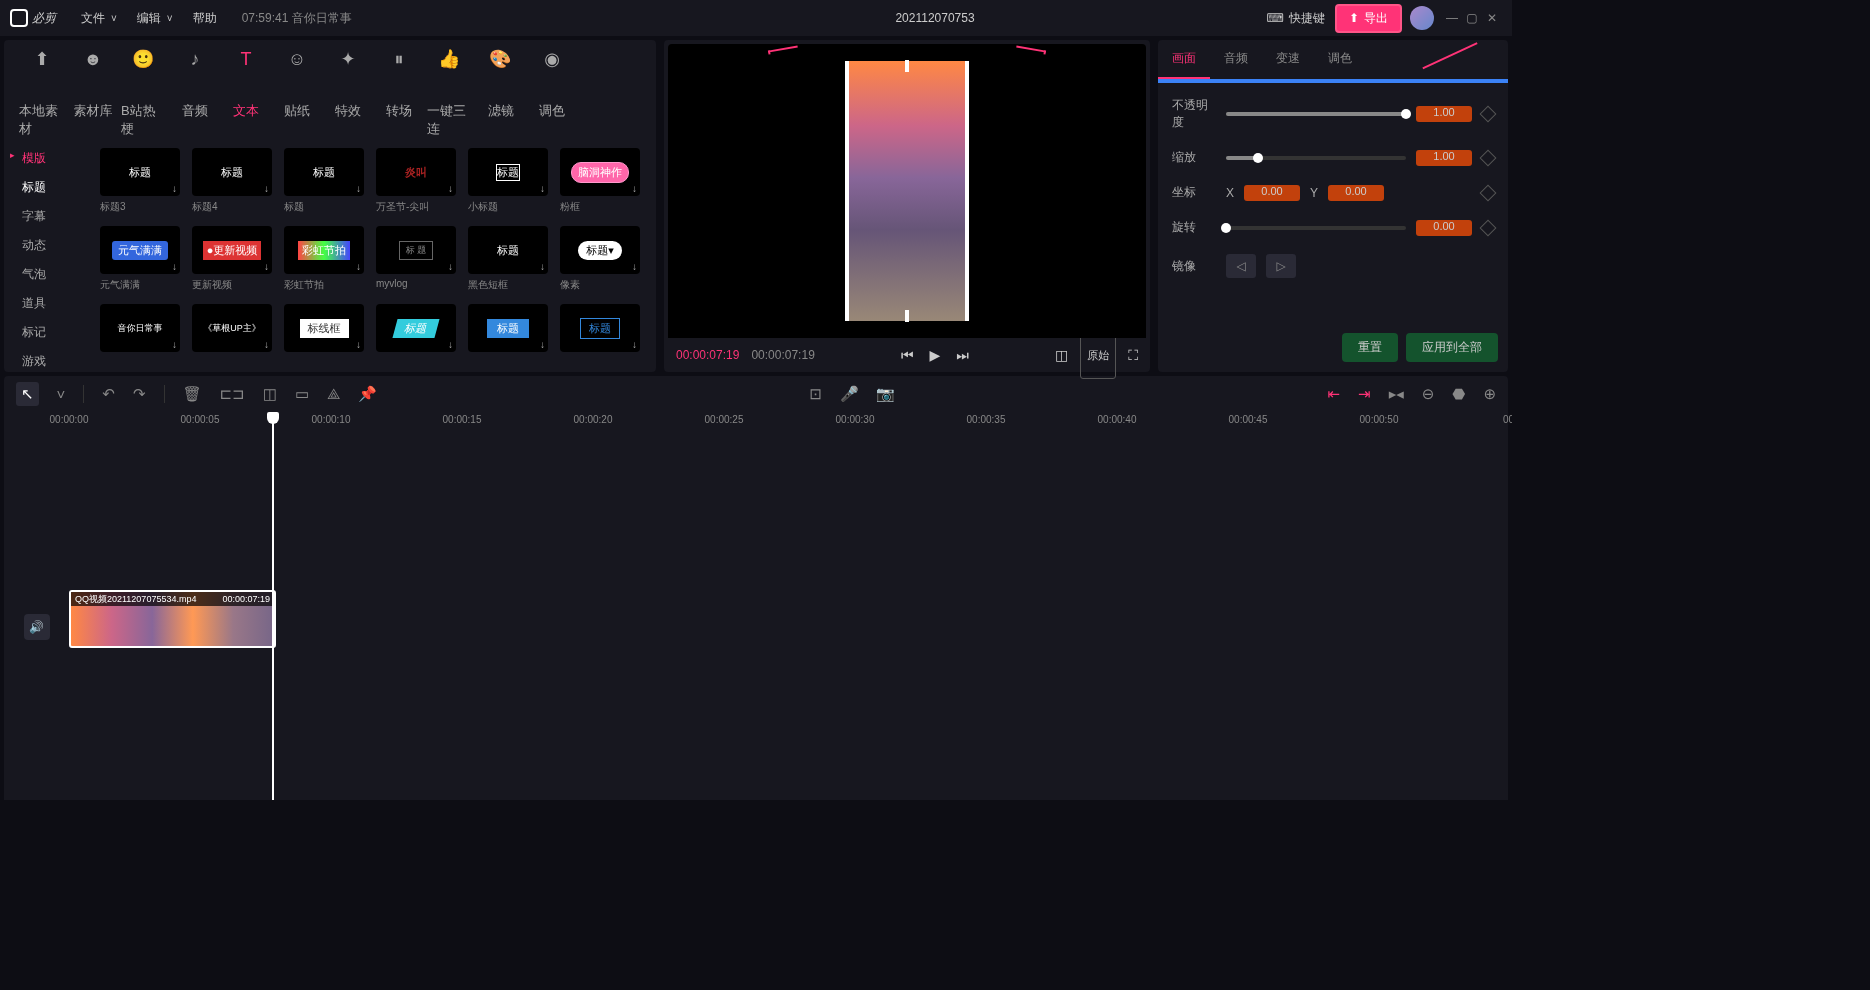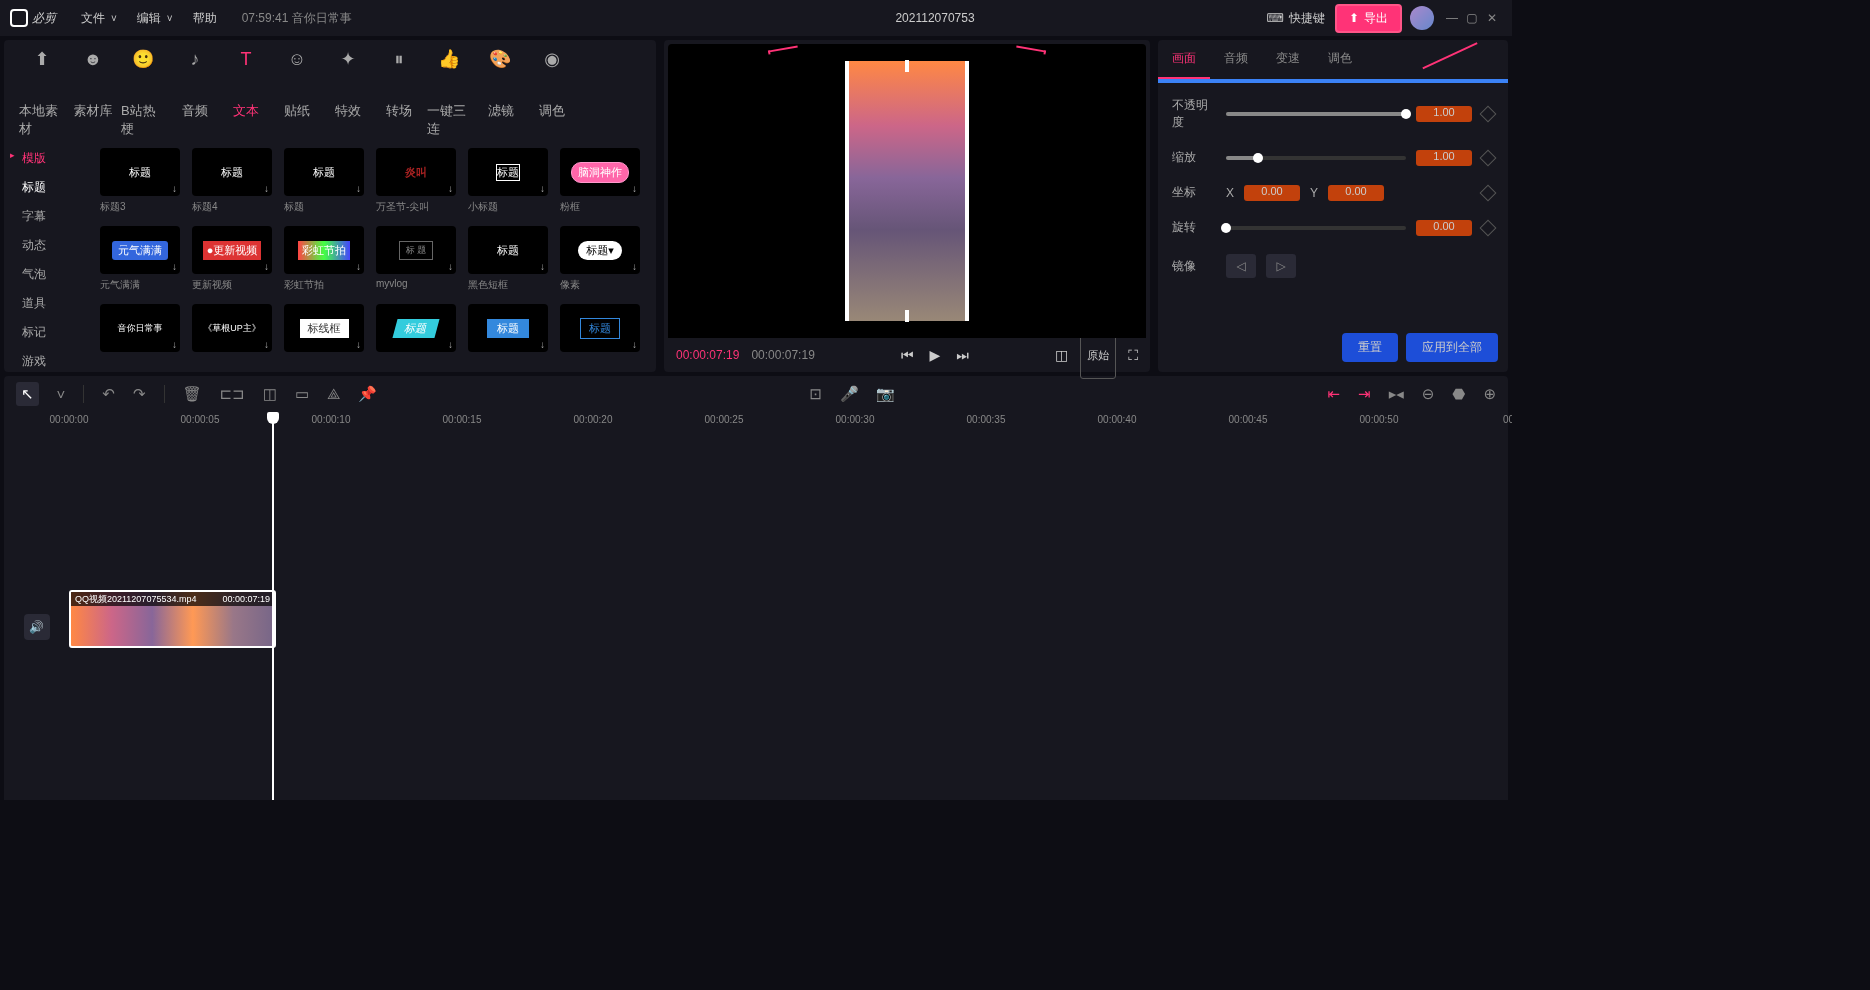--- a/index.html
+++ b/index.html
@@ -71,21 +71,21 @@
 .prop-row { display: flex; align-items: center; margin-bottom: 18px; gap: 10px; font-size: 12px; color: #aaa; }
 .prop-row .name { width: 44px; }
 .slider { flex: 1; height: 4px; background: #333; border-radius: 2px; position: relative; }
 .slider .fill { position: absolute; height: 100%; background: #888; border-radius: 2px; }
 .slider .knob { position: absolute; width: 10px; height: 10px; background: #fff; border-radius: 50%; top: -3px; transform: translateX(-50%); }
 .num-input { width: 56px; height: 16px; background: #c2410c; border: none; color: #ccc; text-align: center; border-radius: 3px; font-size: 11px; position: relative; }
 .reset-dot { width: 12px; height: 12px; border: 1px solid #555; transform: rotate(45deg); }
 .mirror-btn { width: 30px; height: 24px; background: #2a2a36; border-radius: 3px; display: flex; align-items: center; justify-content: center; color: #888; }
 .arrow-ptr { position: absolute; right: 20px; top: -30px; width: 60px; height: 40px; border-top: 2px solid #ff3377; transform: rotate(-25deg); }
 .prop-footer { padding: 10px; display: flex; gap: 8px; justify-content: flex-end; }
-.btn-gray { background: #1d4ed8; color: #ccc; padding: 6px 16px; border-radius: 4px; cursor: pointer; font-size: 12px; }
+.btn-gray { background: #14532d; color: #ccc; padding: 6px 16px; border-radius: 4px; cursor: pointer; font-size: 12px; }
 
 
 .tl-toolbar { height: 36px; background: #17171f; margin: 0 4px; display: flex; align-items: center; padding: 0 12px; gap: 18px; border-radius: 4px 4px 0 0; }
 .tl-tool { color: #888; cursor: pointer; font-size: 15px; }
 .tl-tool.active { background: #2a2a36; padding: 3px 5px; border-radius: 3px; color: #fff; }
 .tl-sep { width: 1px; height: 18px; background: #333; }
 .tl-spacer { flex: 1; }
 .pink-icon { color: #ff3377; }
 
 

